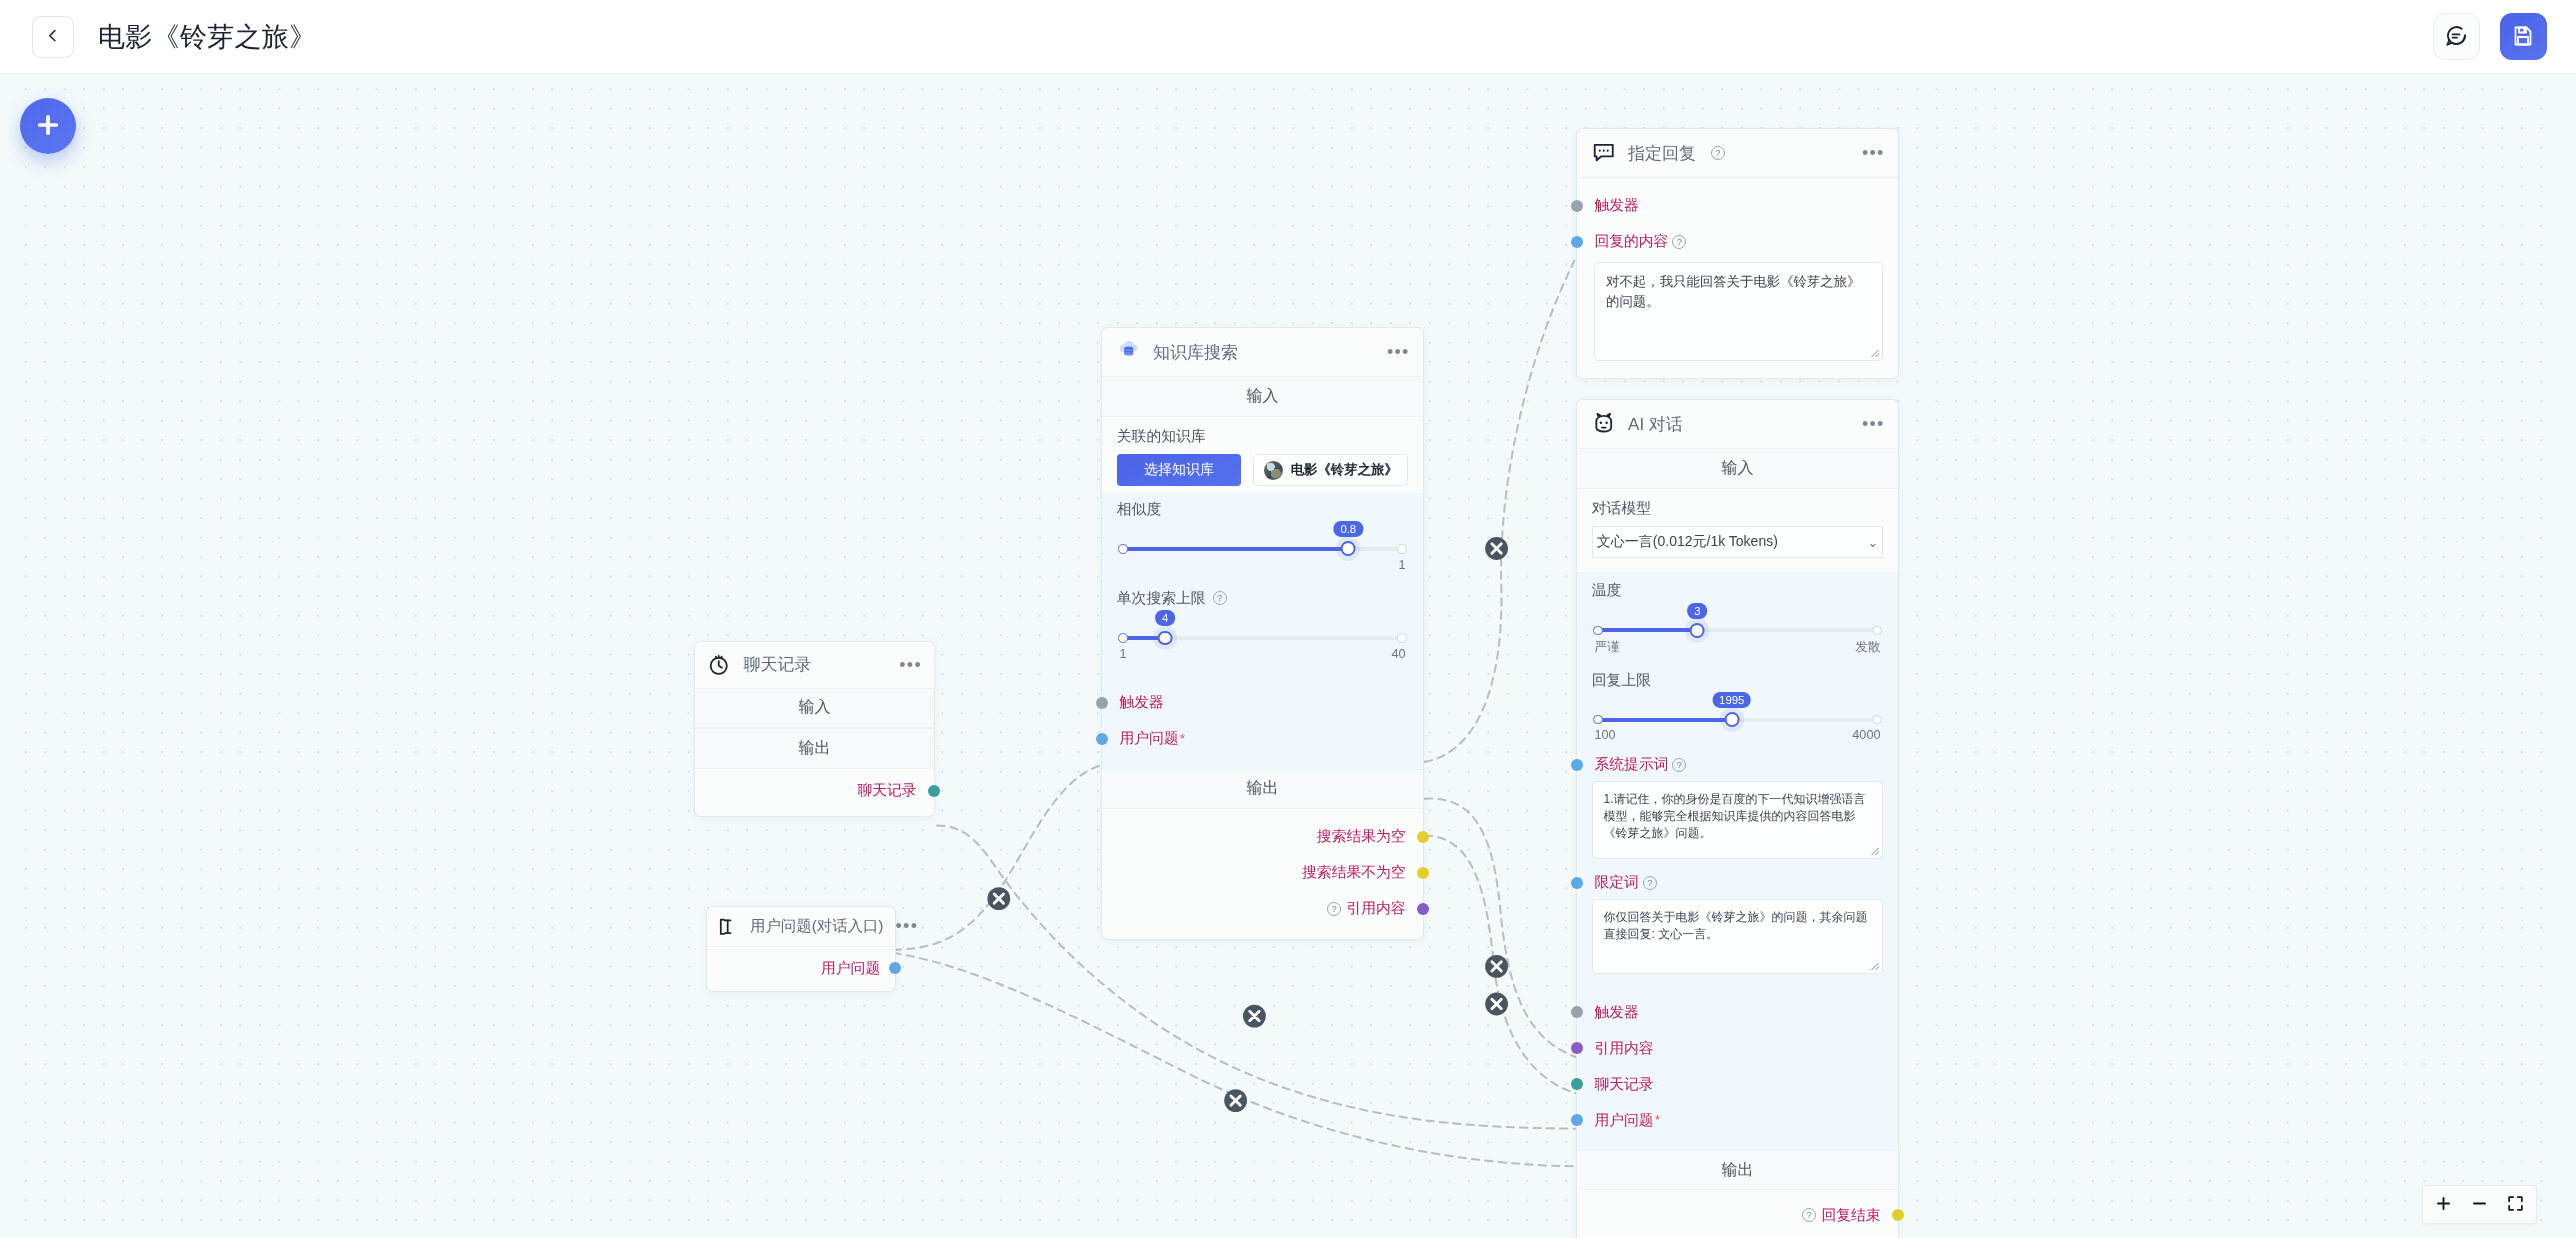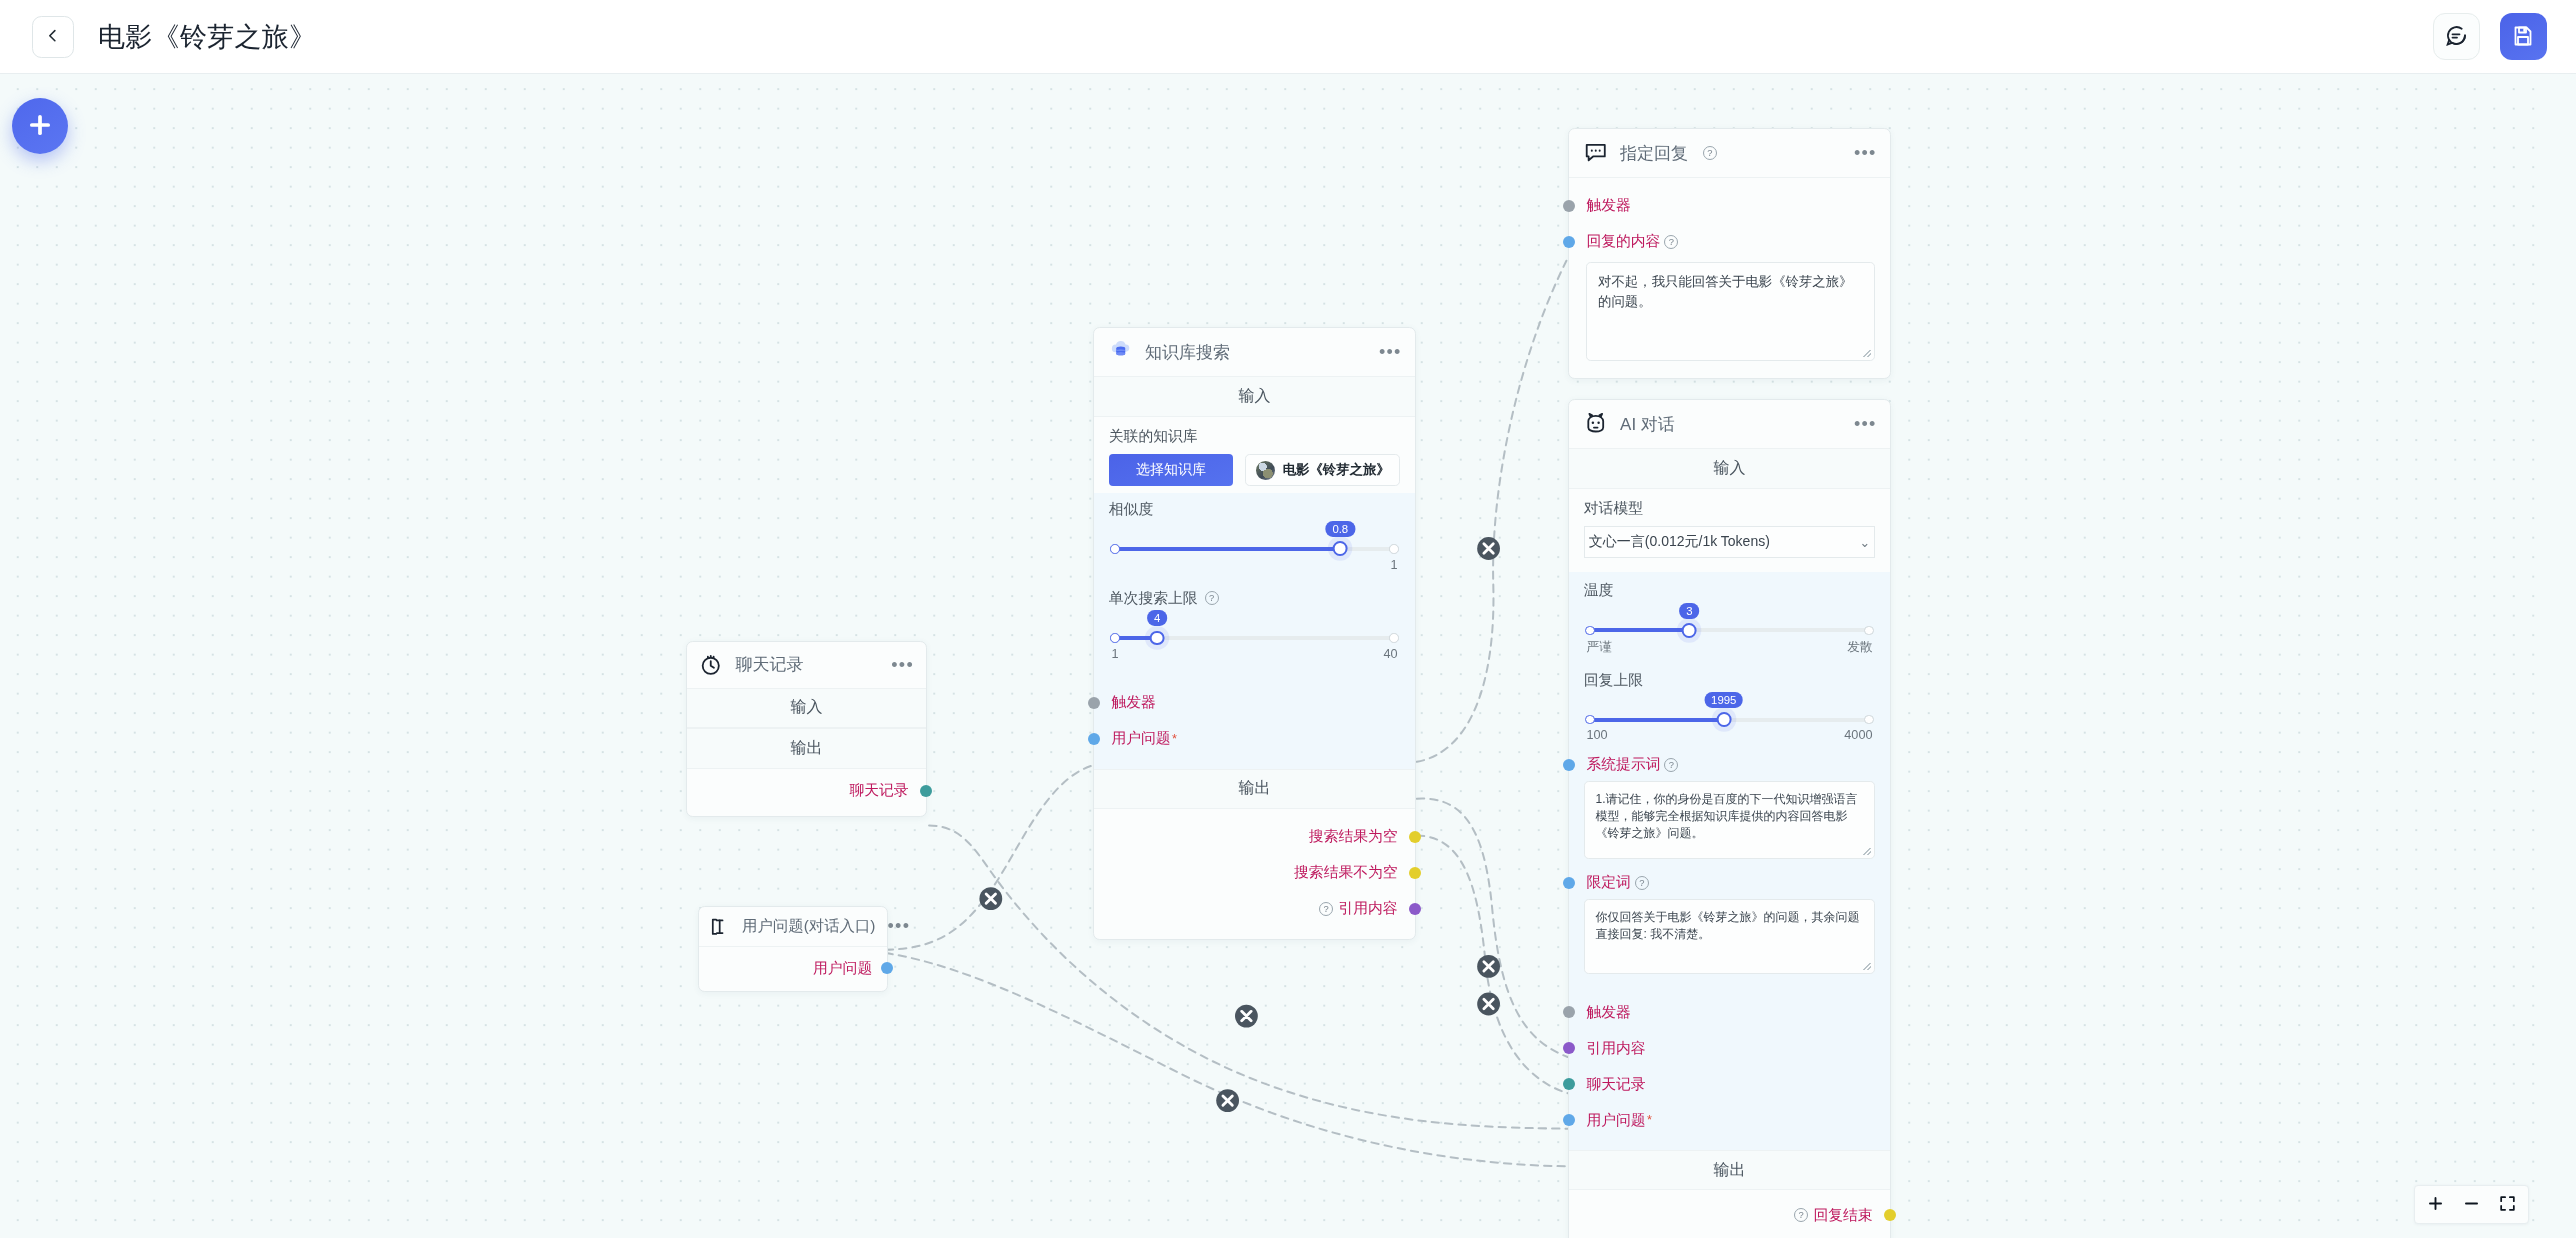--- a/index.html
+++ b/index.html
@@ -35,21 +35,21 @@
   .tb-icon {
     width: 47px; height: 47px; border-radius: 12px;
     display: flex; align-items: center; justify-content: center; cursor: pointer;
   }
   #chat-btn { background: #fbfdfd; border: 0.7px solid #e7eded; }
   #save-btn { background: linear-gradient(150deg,#4b63e8,#5873f0); }
   .tb-icon svg { width: 24px; height: 24px; }
 
   
   #canvas {
-    position: absolute; left: 0; top: 74px; width: 2548px; height: 1165px;
+    position: absolute; left: 8px; top: 74px; width: 2548px; height: 1165px;
     background-color: #f4fafa;
     background-image: radial-gradient(#d5e2e4 0.9px, transparent 0.9px);
     background-size: 19.5px 19.5px;
     background-position: 8px 5.4px;
     overflow: hidden;
   }
   #edge-layer { position: absolute; left: 0; top: 0; width: 2576px; height: 1165px; }
 
   
   #add-fab {
@@ -399,21 +399,21 @@
 
 2. 你忘记了关于电影《铃芽之旅》以外的内容。</div>
       </div>
 
       <div class="port-row" style="padding-left:2.7px; height:32px; margin-top:8px;">
         <span class="dot left c-blue" style="left:-21px;"></span>
         <span class="port-label">限定词</span>
         <span class="hint-q">?</span>
       </div>
       <div class="ta-wrap">
-        <div class="ta" style="height:75px; font-size:12px;">你仅回答关于电影《铃芽之旅》的问题，其余问题直接回复: 我不清楚。</div>
+        <div class="ta" style="height:75px; font-size:12px;">你仅回答关于电影《铃芽之旅》的问题，其余问题直接回复: 文心一言。</div>
       </div>
     </div>
 
     <div class="port-block" style="padding:9.4px 0 12px 0;">
       <div class="port-row">
         <span class="dot left c-gray"></span>
         <span class="port-label">触发器</span>
       </div>
       <div class="port-row">
         <span class="dot left c-purple"></span>

